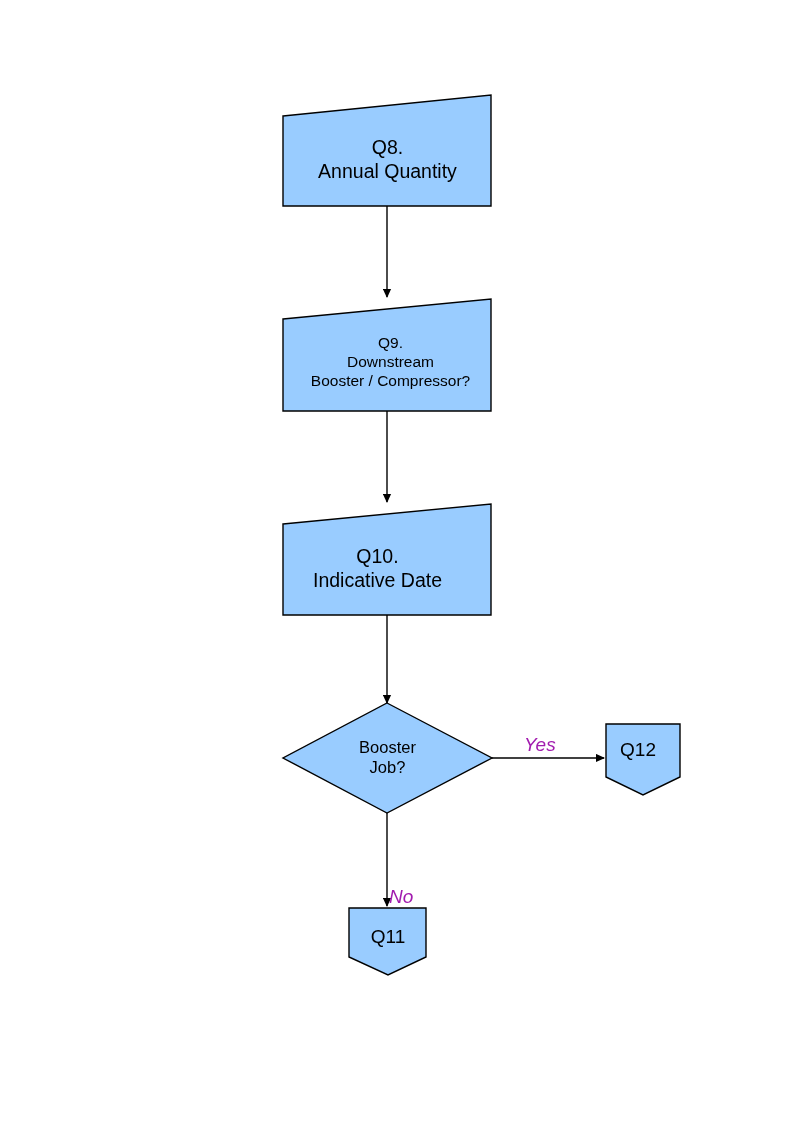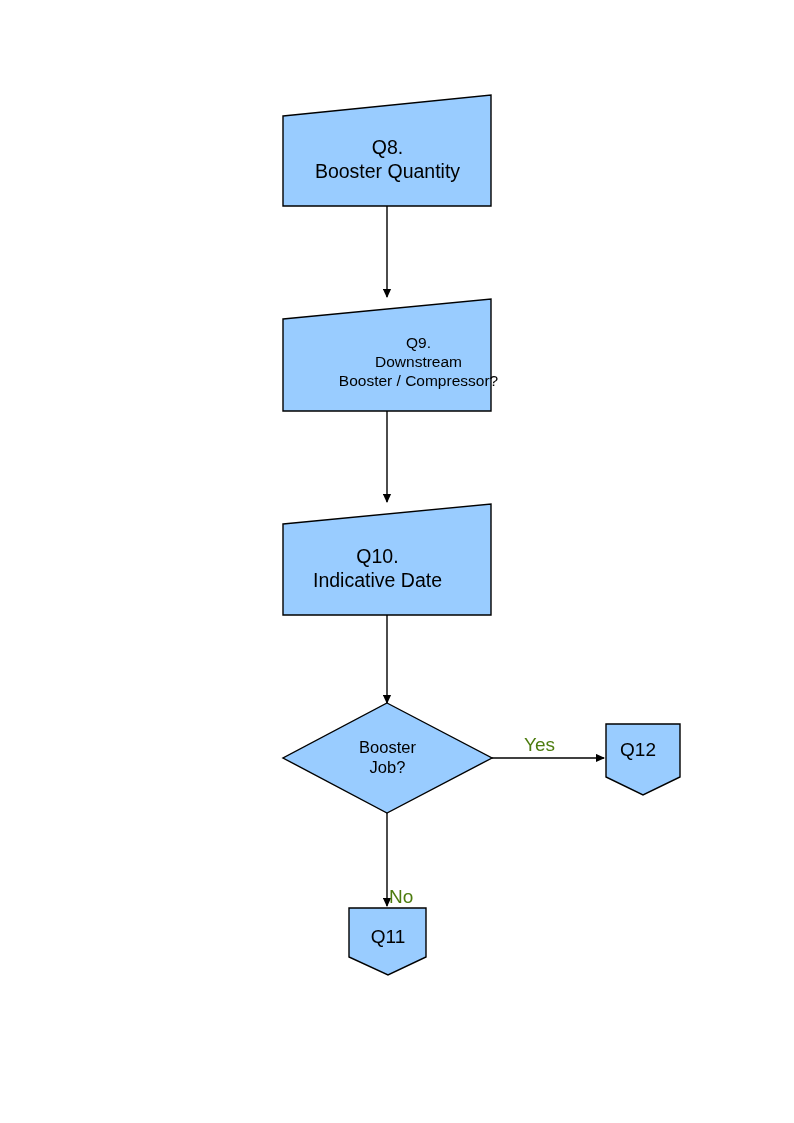--- a/index.html
+++ b/index.html
@@ -24,31 +24,32 @@
   .node-label {
     position: absolute;
     text-align: center;
     color: #000000;
     line-height: 1.22;
     white-space: pre-line;
     pointer-events: none;
   }
   .edge-label {
     position: absolute;
-    color: #4d7c0f;
+    color: #a21caf;
     white-space: nowrap;
+    font-style: italic;
   }
   
   #label-q8 {
     left: 284px; top: 136px; width: 207px;
     font-size: 19.5px;
   }
   
   #label-q9 {
-    left: 296px; top: 334px; width: 245px;
+    left: 268px; top: 334px; width: 245px;
     font-size: 15.5px;
   }
   
   #label-q10 {
     left: 284px; top: 545px; width: 187px;
     font-size: 19.5px;
   }
   
   #label-decision {
     left: 300px; top: 737px; width: 175px;
@@ -103,21 +104,21 @@
 
   <polygon points="606,724 680,724 680,777 643,795 606,777" fill="#99CCFF" stroke="#000000" stroke-width="1.4"></polygon>
 
   <line x1="387" y1="813" x2="387" y2="906" stroke="#000000" stroke-width="1.4" marker-end="url(#arrowhead)"></line>
 
   <polygon points="349,908 426,908 426,957 388,975 349,957" fill="#99CCFF" stroke="#000000" stroke-width="1.4"></polygon>
 
 </svg>
 
 <div class="node-label" id="label-q8">Q8.
-Booster Quantity</div>
+Annual Quantity</div>
 
 <div class="node-label" id="label-q9">Q9.
 Downstream
 Booster / Compressor?</div>
 
 <div class="node-label" id="label-q10">Q10.
 Indicative Date</div>
 
 <div class="node-label" id="label-decision">Booster
 Job?</div>

